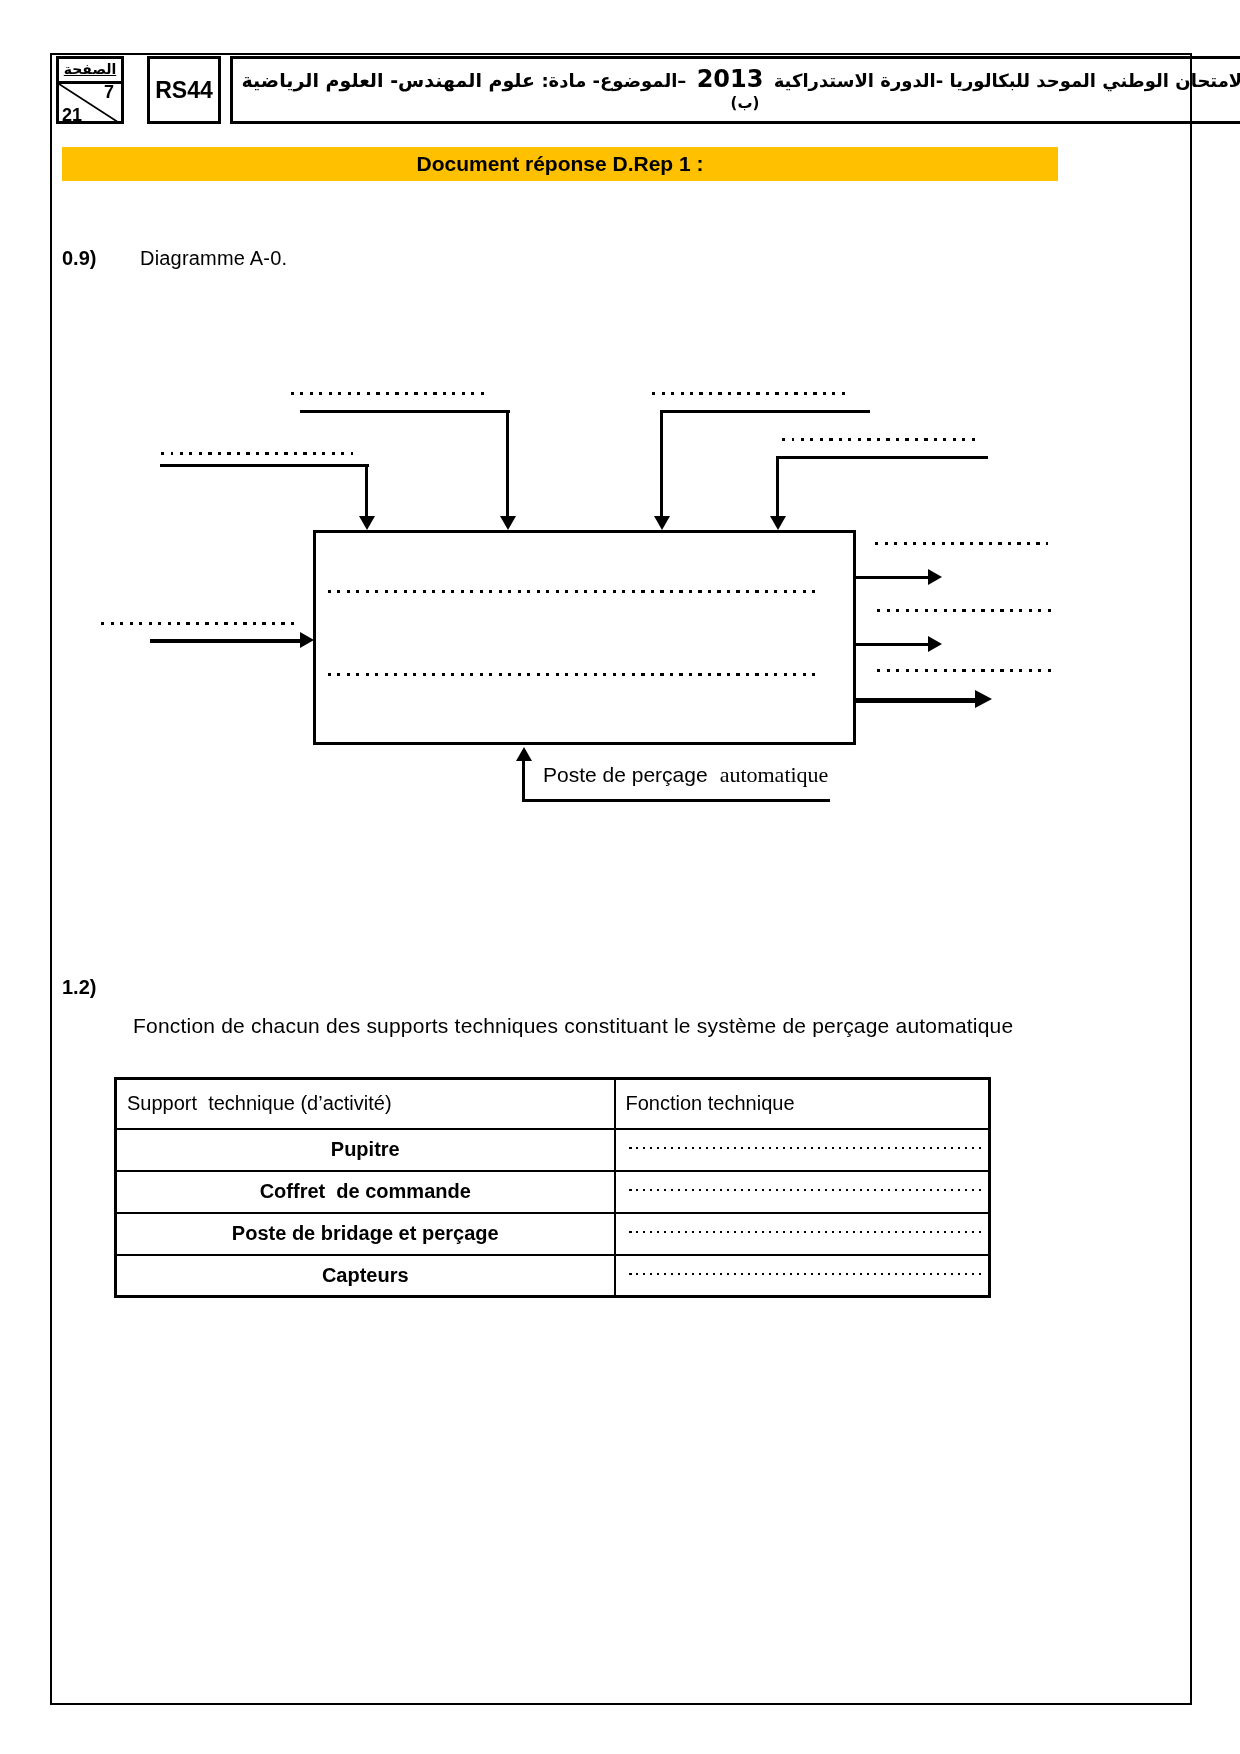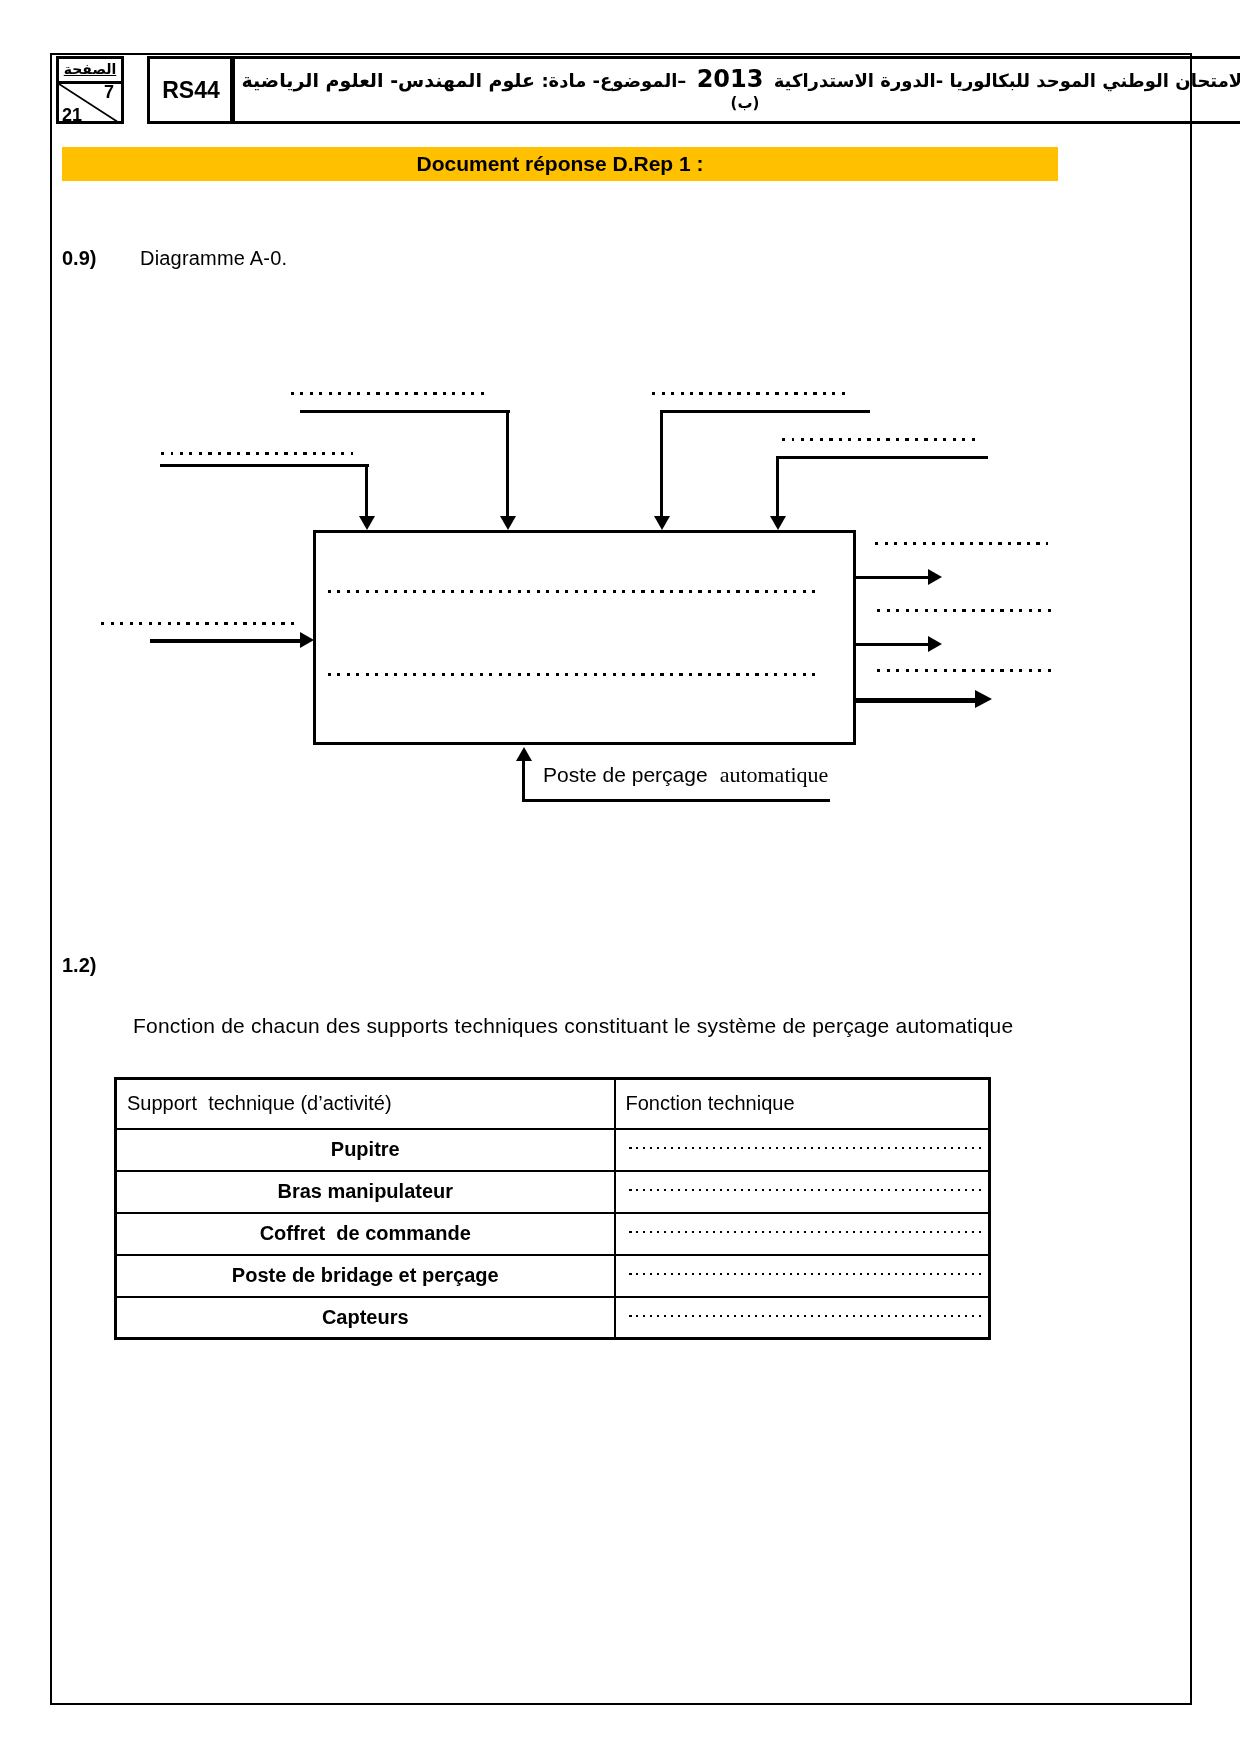--- a/index.html
+++ b/index.html
@@ -12,21 +12,21 @@
   
   .pagenum-box{position:absolute;left:56px;top:56px;width:68px;height:68px;
                border:3px solid #000;box-sizing:border-box;background:#fff;}
   .pagenum-label{height:22px;border-bottom:3px solid #000;text-align:center;
                  font-family:"DejaVu Sans",sans-serif;font-weight:700;font-size:14px;
                  line-height:20px;text-decoration:underline;}
   .pagenum-cell{position:relative;height:40px;}
   .pagenum-cell svg{position:absolute;left:0;top:0;width:100%;height:100%;}
   .pg-cur{position:absolute;right:7px;top:-2px;font-weight:700;font-size:18px;}
   .pg-tot{position:absolute;left:3px;bottom:-2px;font-weight:700;font-size:18px;}
-  .code-box{position:absolute;left:147px;top:56px;width:88px;height:68px;
+  .code-box{position:absolute;left:147px;top:56px;width:74px;height:68px;
             border:3.5px solid #000;box-sizing:border-box;display:flex;
             align-items:center;justify-content:center;font-weight:700;font-size:23px;}
   .header-box{position:absolute;left:230px;top:56px;width:1030px;height:68px;
               border:3.5px solid #000;box-sizing:border-box;text-align:center;}
   .ar-line1{padding-top:6px;font-family:"DejaVu Sans",sans-serif;font-weight:700;
             font-size:18px;white-space:nowrap;}
   .ar-line1 .year{font-size:24px;font-weight:800;letter-spacing:1px;padding:0 4px;}
   .ar-line1 .subj{font-weight:800;font-size:19px;}
   .ar-line2{font-family:"DejaVu Sans",sans-serif;font-weight:700;font-size:15px;margin-top:1px;}
   
@@ -149,21 +149,21 @@
     <div class="arrrb" style="left:975px;top:690px;"></div>
 
     <div class="arru" style="left:516px;top:747px;"></div>
     <div class="vl" style="left:522px;top:759px;height:43px;"></div>
     <div class="hl" style="left:522px;top:799px;width:308px;"></div>
     <div class="mech-label">
       <span class="mech1">Poste de perçage</span><span class="mech2">automatique</span>
     </div>
   </div>
 
-  <span class="qnum" style="left:62px;top:954px;text-align:right;">1.2)</span>
+  <span class="qnum" style="left:62px;top:976px;text-align:right;">1.2)</span>
   <span class="qtitle" style="left:133px;top:1014px;font-size:21px;">Fonction de chacun des supports techniques constituant le système de perçage automatique</span>
 
   <table class="ftable">
     <colgroup>
         <col style="width:499px">
         <col style="width:375px">
       </colgroup>
     <thead>
       <tr>
         <th>Support&nbsp; technique (d’activité)</th>
@@ -171,26 +171,20 @@
       </tr>
     </thead>
     <tbody>
       <tr>
         <td class="sup">Pupitre</td>
         <td class="fn">
             <div class="tdots"></div>
           </td>
       </tr>
       <tr>
-        <td class="sup">Bras manipulateur</td>
-        <td class="fn">
-            <div class="tdots"></div>
-          </td>
-      </tr>
-      <tr>
         <td class="sup">Coffret&nbsp; de commande</td>
         <td class="fn">
             <div class="tdots"></div>
           </td>
       </tr>
       <tr>
         <td class="sup">Poste de bridage et perçage</td>
         <td class="fn">
             <div class="tdots"></div>
           </td>

